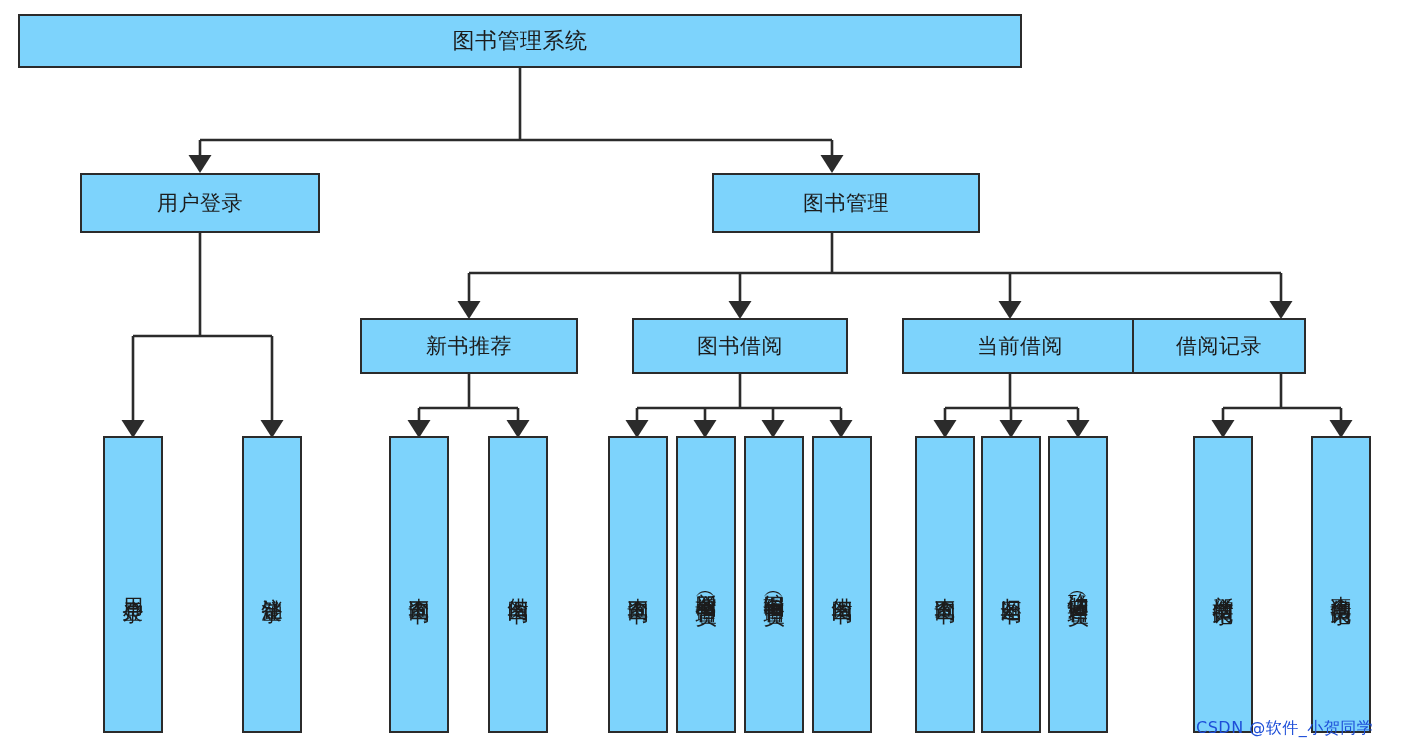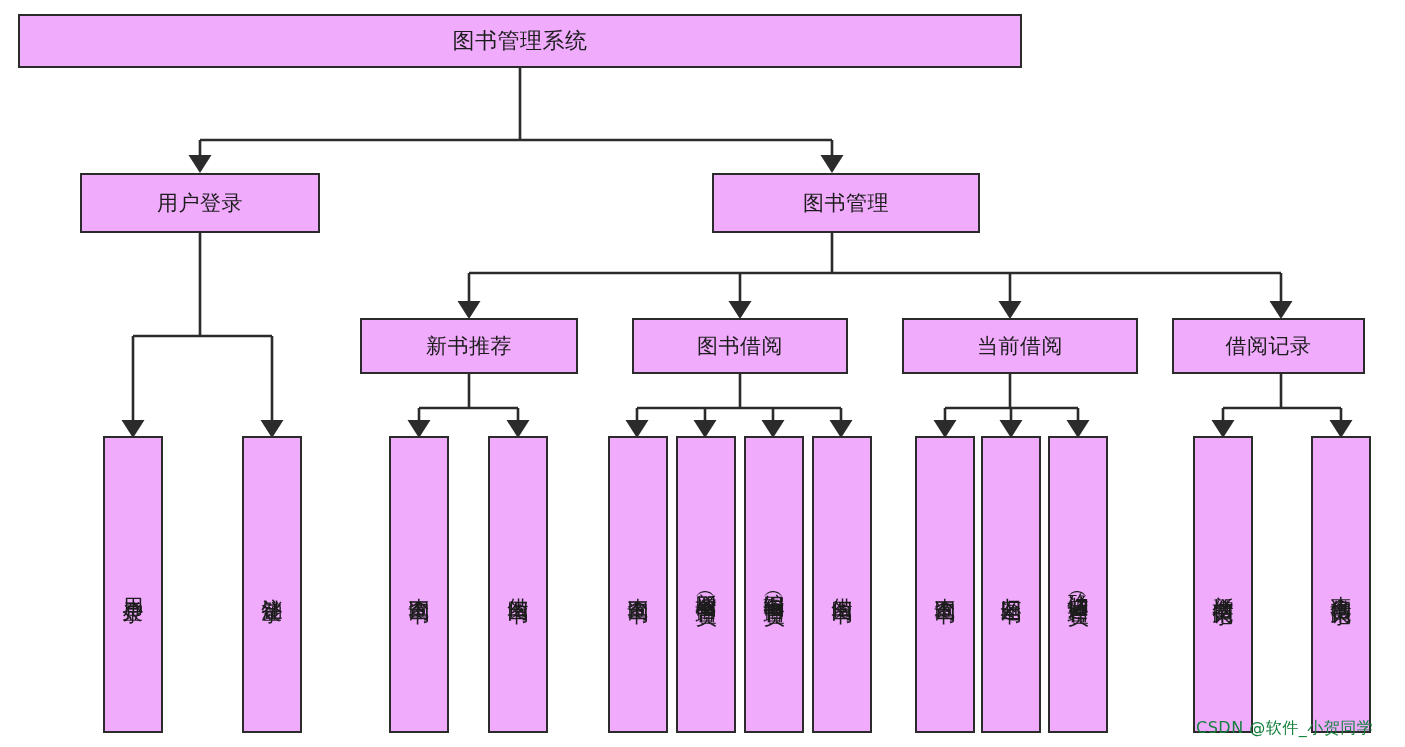--- a/index.html
+++ b/index.html
@@ -23,21 +23,21 @@
     left: 0;
     top: 0;
     width: 1405px;
     height: 747px;
     pointer-events: none;
   }
   .node {
     position: absolute;
     box-sizing: border-box;
     border: 2px solid #2b2b2b;
-    background: #f0abfc;
+    background: #7dd3fc;
     display: flex;
     align-items: center;
     justify-content: center;
     color: #1c1c1c;
   }
   .node .label {
     display: block;
     text-align: center;
     line-height: 1.18;
     white-space: nowrap;
@@ -59,21 +59,21 @@
     writing-mode: vertical-rl;
     text-orientation: upright;
     font-size: 21px;
     line-height: 1.05;
     letter-spacing: 2px;
     white-space: nowrap;
     max-height: 272px;
   }
   .watermark {
     position: absolute;
-    color: #15803d;
+    color: #1d4ed8;
     font-size: 16px;
     white-space: nowrap;
     letter-spacing: 0.5px;
     font-family: "DejaVu Sans", "Liberation Sans", sans-serif;
   }
 </style>
 </head>
 <body>
 
 <div id="diagram-canvas">
@@ -142,21 +142,21 @@
 
   <div class="node horiz" style="left:360px; top:318px; width:218px; height:56px;">
     <span class="label">新书推荐</span>
   </div>
   <div class="node horiz" style="left:632px; top:318px; width:216px; height:56px;">
     <span class="label">图书借阅</span>
   </div>
   <div class="node horiz" style="left:902px; top:318px; width:236px; height:56px;">
     <span class="label">当前借阅</span>
   </div>
-  <div class="node horiz" style="left:1172px; top:318px; width:193px; height:56px;">
+  <div class="node horiz" style="left:1132px; top:318px; width:174px; height:56px;">
     <span class="label">借阅记录</span>
   </div>
 
   <div class="node vert" style="left:103px; top:436px; width:60px; height:297px;">
     <span class="label">用户登录</span>
   </div>
   <div class="node vert" style="left:242px; top:436px; width:60px; height:297px;">
     <span class="label">注销登录</span>
   </div>
 

